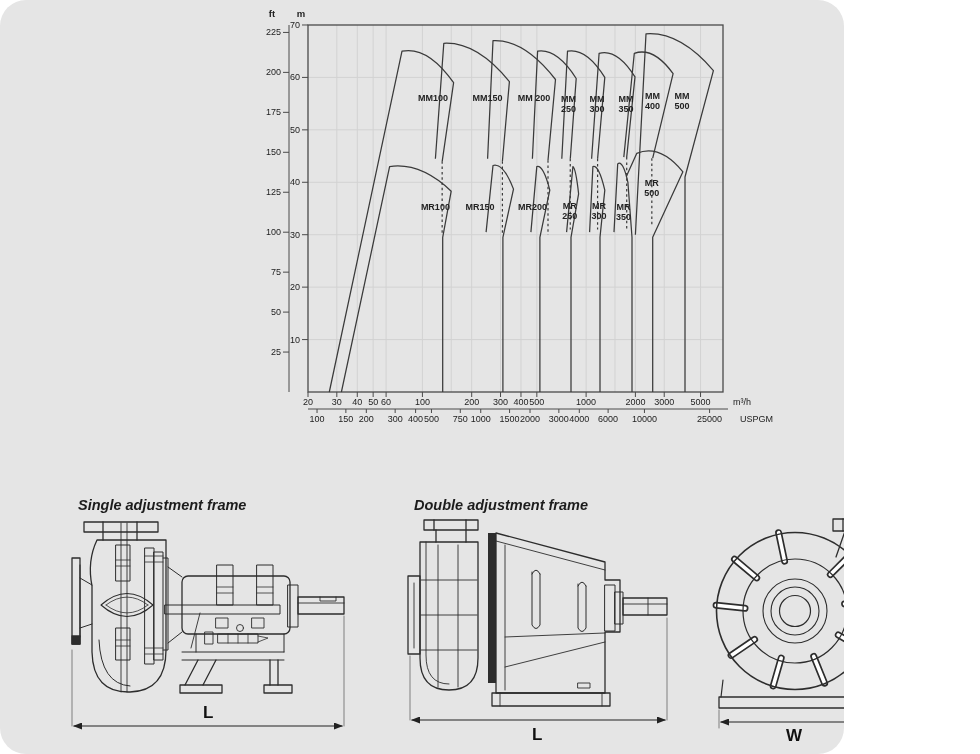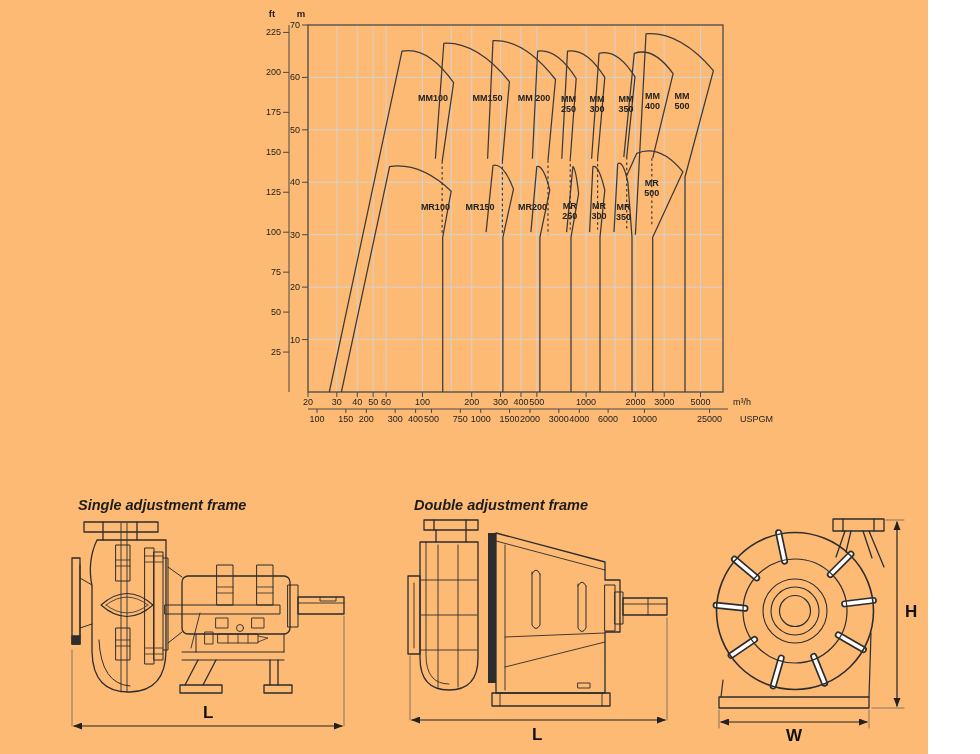--- a/index.html
+++ b/index.html
@@ -1,17 +1,17 @@
 <!DOCTYPE html>
 <html><head>
 <meta charset="utf-8">
 <style>
   html,body{margin:0;padding:0;background:#ffffff;}
-  #stage{position:relative;width:928px;height:754px;background:#fdba74;overflow:hidden;
-         font-family:"Liberation Sans",sans-serif;}
+  #stage{position:relative;width:844px;height:754px;background:#e5e5e5;overflow:hidden;
+         font-family:"Liberation Sans",sans-serif;border-radius:26px;}
   svg{display:block;}
   text{font-family:"Liberation Sans",sans-serif;}
   .caption{font-size:14.5px;font-style:italic;font-weight:600;fill:#1c1c1c;}
   .dimlabel{font-size:17px;font-weight:bold;fill:#111;}
 </style>
 </head>
 <body>
 
 <div id="stage">
 <svg width="980" height="754" viewBox="0 0 980 754">

